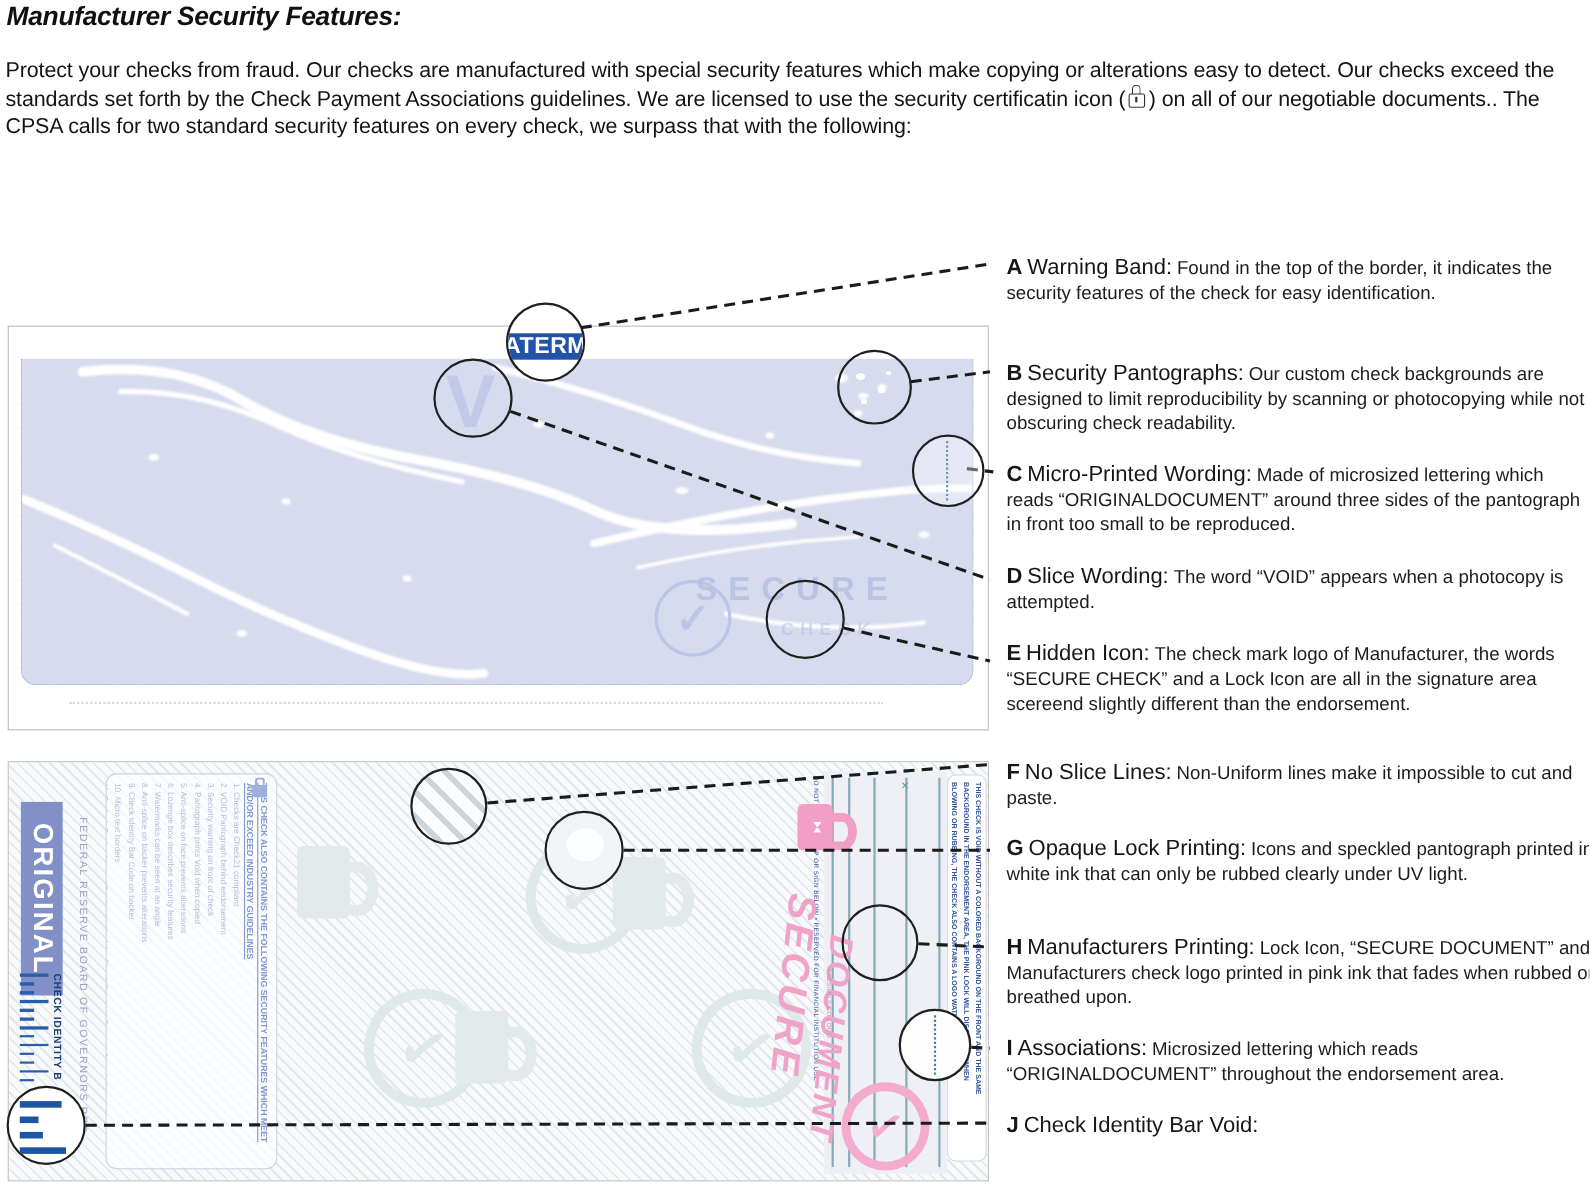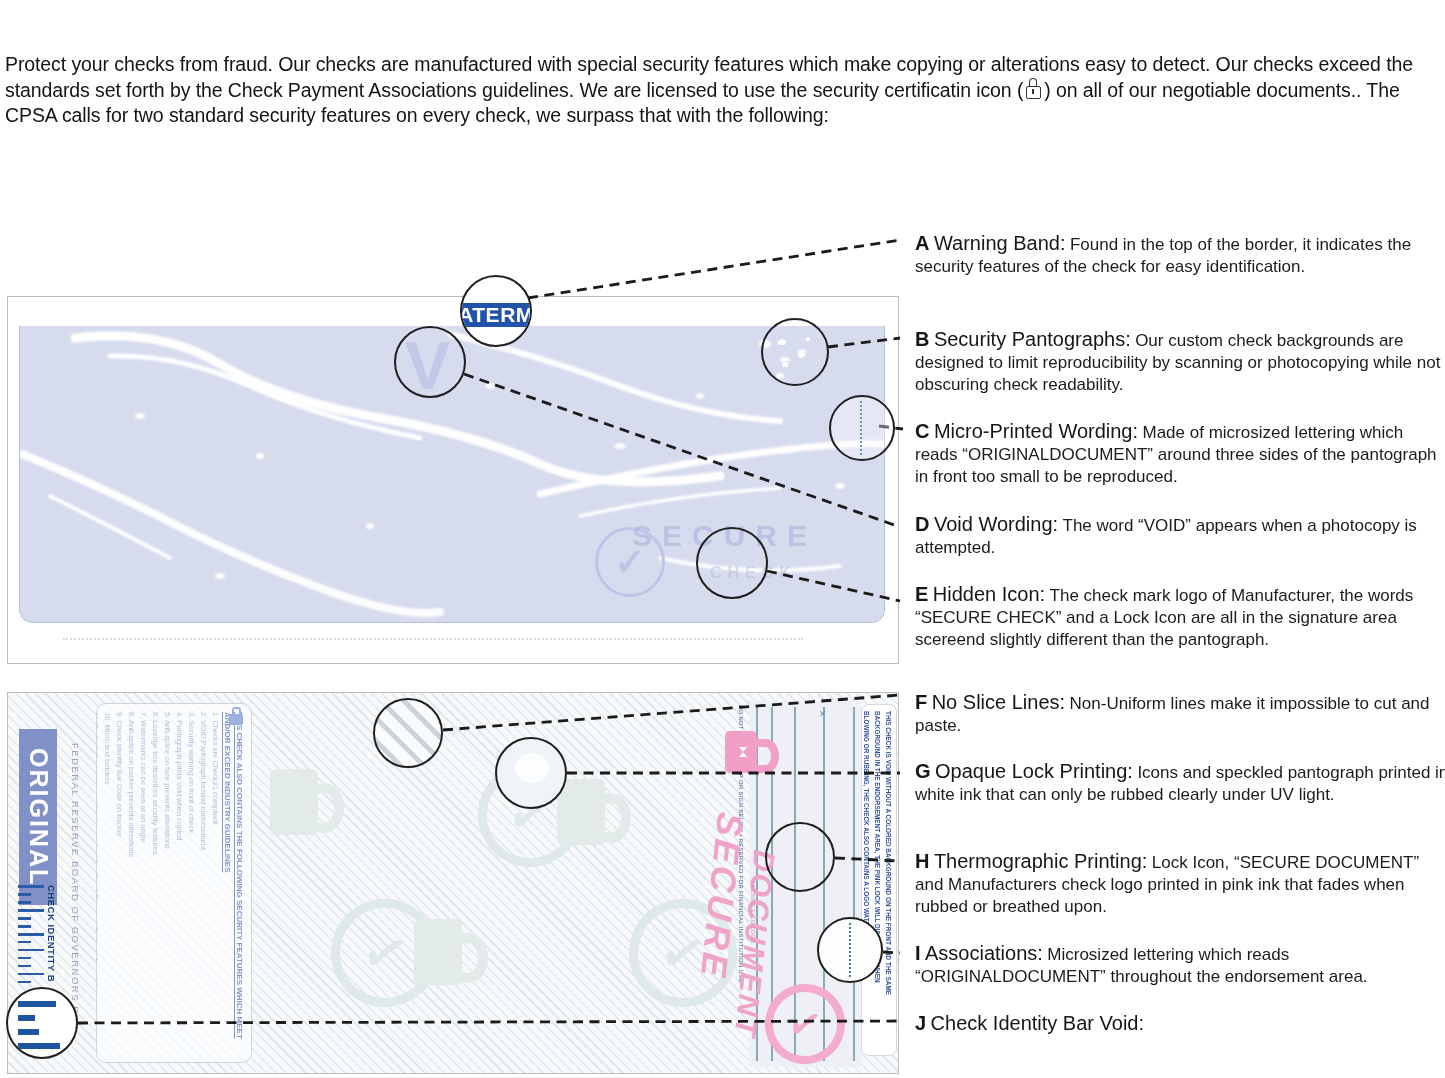--- a/index.html
+++ b/index.html
@@ -121,20 +121,21 @@
   .callout{position:absolute;left:915px;width:534px;z-index:2;line-height:1.26;}
   .callout .letter{font-weight:bold;font-size:20px;color:#161616;}
   .callout .title{font-size:20px;color:#161616;}
   .callout .desc{font-size:17px;color:#1c1c1c;}
 </style>
 </head>
 <body>
 
 <div id="page">
 
+  <div class="doc-title">Manufacturer Security Features:</div>
 
   <div class="intro">
     <span>Protect your checks from fraud. Our checks are manufactured with special security features which make copying or alterations easy to detect. Our checks exceed the standards set forth by the Check Payment Associations guidelines. We are licensed to use the security certificatin icon (</span><span class="lock-inline"></span><span>) on all of our negotiable documents.. The CPSA calls for two standard security features on every check, we surpass that with the following:</span>
   </div>
 
   <div class="frame" id="frame-front">
     <div class="cf-panto">
       <svg width="864" height="296" viewBox="0 0 864 296" style="position:absolute;left:0;top:0">
         <defs>
             <filter id="bl">
@@ -311,41 +312,41 @@
     <span class="title">Security Pantographs:</span>
     <span class="desc">Our custom check backgrounds are designed to limit reproducibility by scanning or photocopying while not obscuring check readability.</span>
   </div>
   <div class="callout" style="top:419px">
     <span class="letter">C</span>
     <span class="title">Micro-Printed Wording:</span>
     <span class="desc">Made of microsized lettering which reads “ORIGINALDOCUMENT” around three sides of the pantograph in front too small to be reproduced.</span>
   </div>
   <div class="callout" style="top:512px">
     <span class="letter">D</span>
-    <span class="title">Void Wording:</span>
+    <span class="title">Slice Wording:</span>
     <span class="desc">The word “VOID” appears when a photocopy is attempted.</span>
   </div>
   <div class="callout" style="top:582px">
     <span class="letter">E</span>
     <span class="title">Hidden Icon:</span>
-    <span class="desc">The check mark logo of Manufacturer, the words “SECURE CHECK” and a Lock Icon are all in the signature area scereend slightly different than the pantograph.</span>
+    <span class="desc">The check mark logo of Manufacturer, the words “SECURE CHECK” and a Lock Icon are all in the signature area scereend slightly different than the endorsement.</span>
   </div>
   <div class="callout" style="top:690px">
     <span class="letter">F</span>
     <span class="title">No Slice Lines:</span>
     <span class="desc">Non-Uniform lines make it impossible to cut and paste.</span>
   </div>
   <div class="callout" style="top:759px">
     <span class="letter">G</span>
     <span class="title">Opaque Lock Printing:</span>
     <span class="desc">Icons and speckled pantograph printed in white ink that can only be rubbed clearly under UV light.</span>
   </div>
   <div class="callout" style="top:849px">
     <span class="letter">H</span>
-    <span class="title">Thermographic Printing:</span>
+    <span class="title">Manufacturers Printing:</span>
     <span class="desc">Lock Icon, “SECURE DOCUMENT” and Manufacturers check logo printed in pink ink that fades when rubbed or breathed upon.</span>
   </div>
   <div class="callout" style="top:941px">
     <span class="letter">I</span>
     <span class="title">Associations:</span>
     <span class="desc">Microsized lettering which reads “ORIGINALDOCUMENT” throughout the endorsement area.</span>
   </div>
   <div class="callout" style="top:1011px">
     <span class="letter">J</span>
     <span class="title">Check Identity Bar Void:</span>

